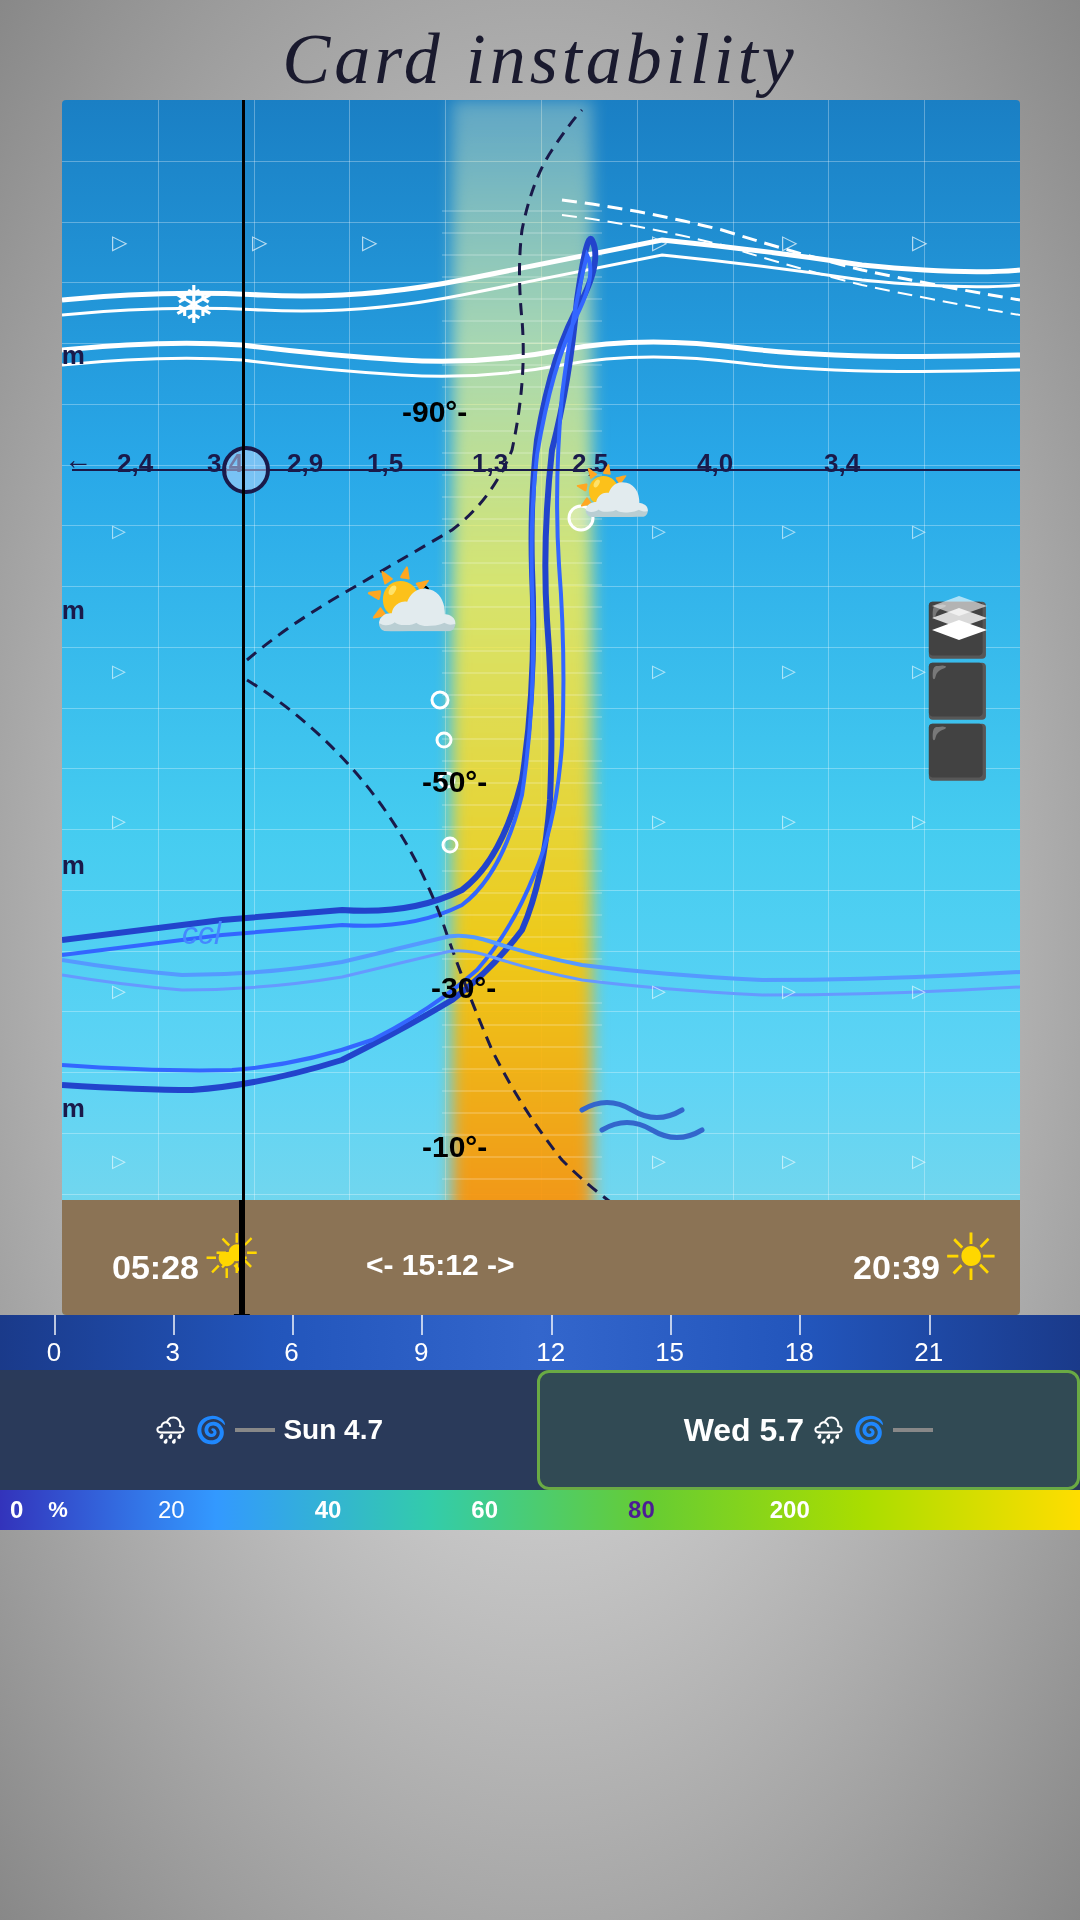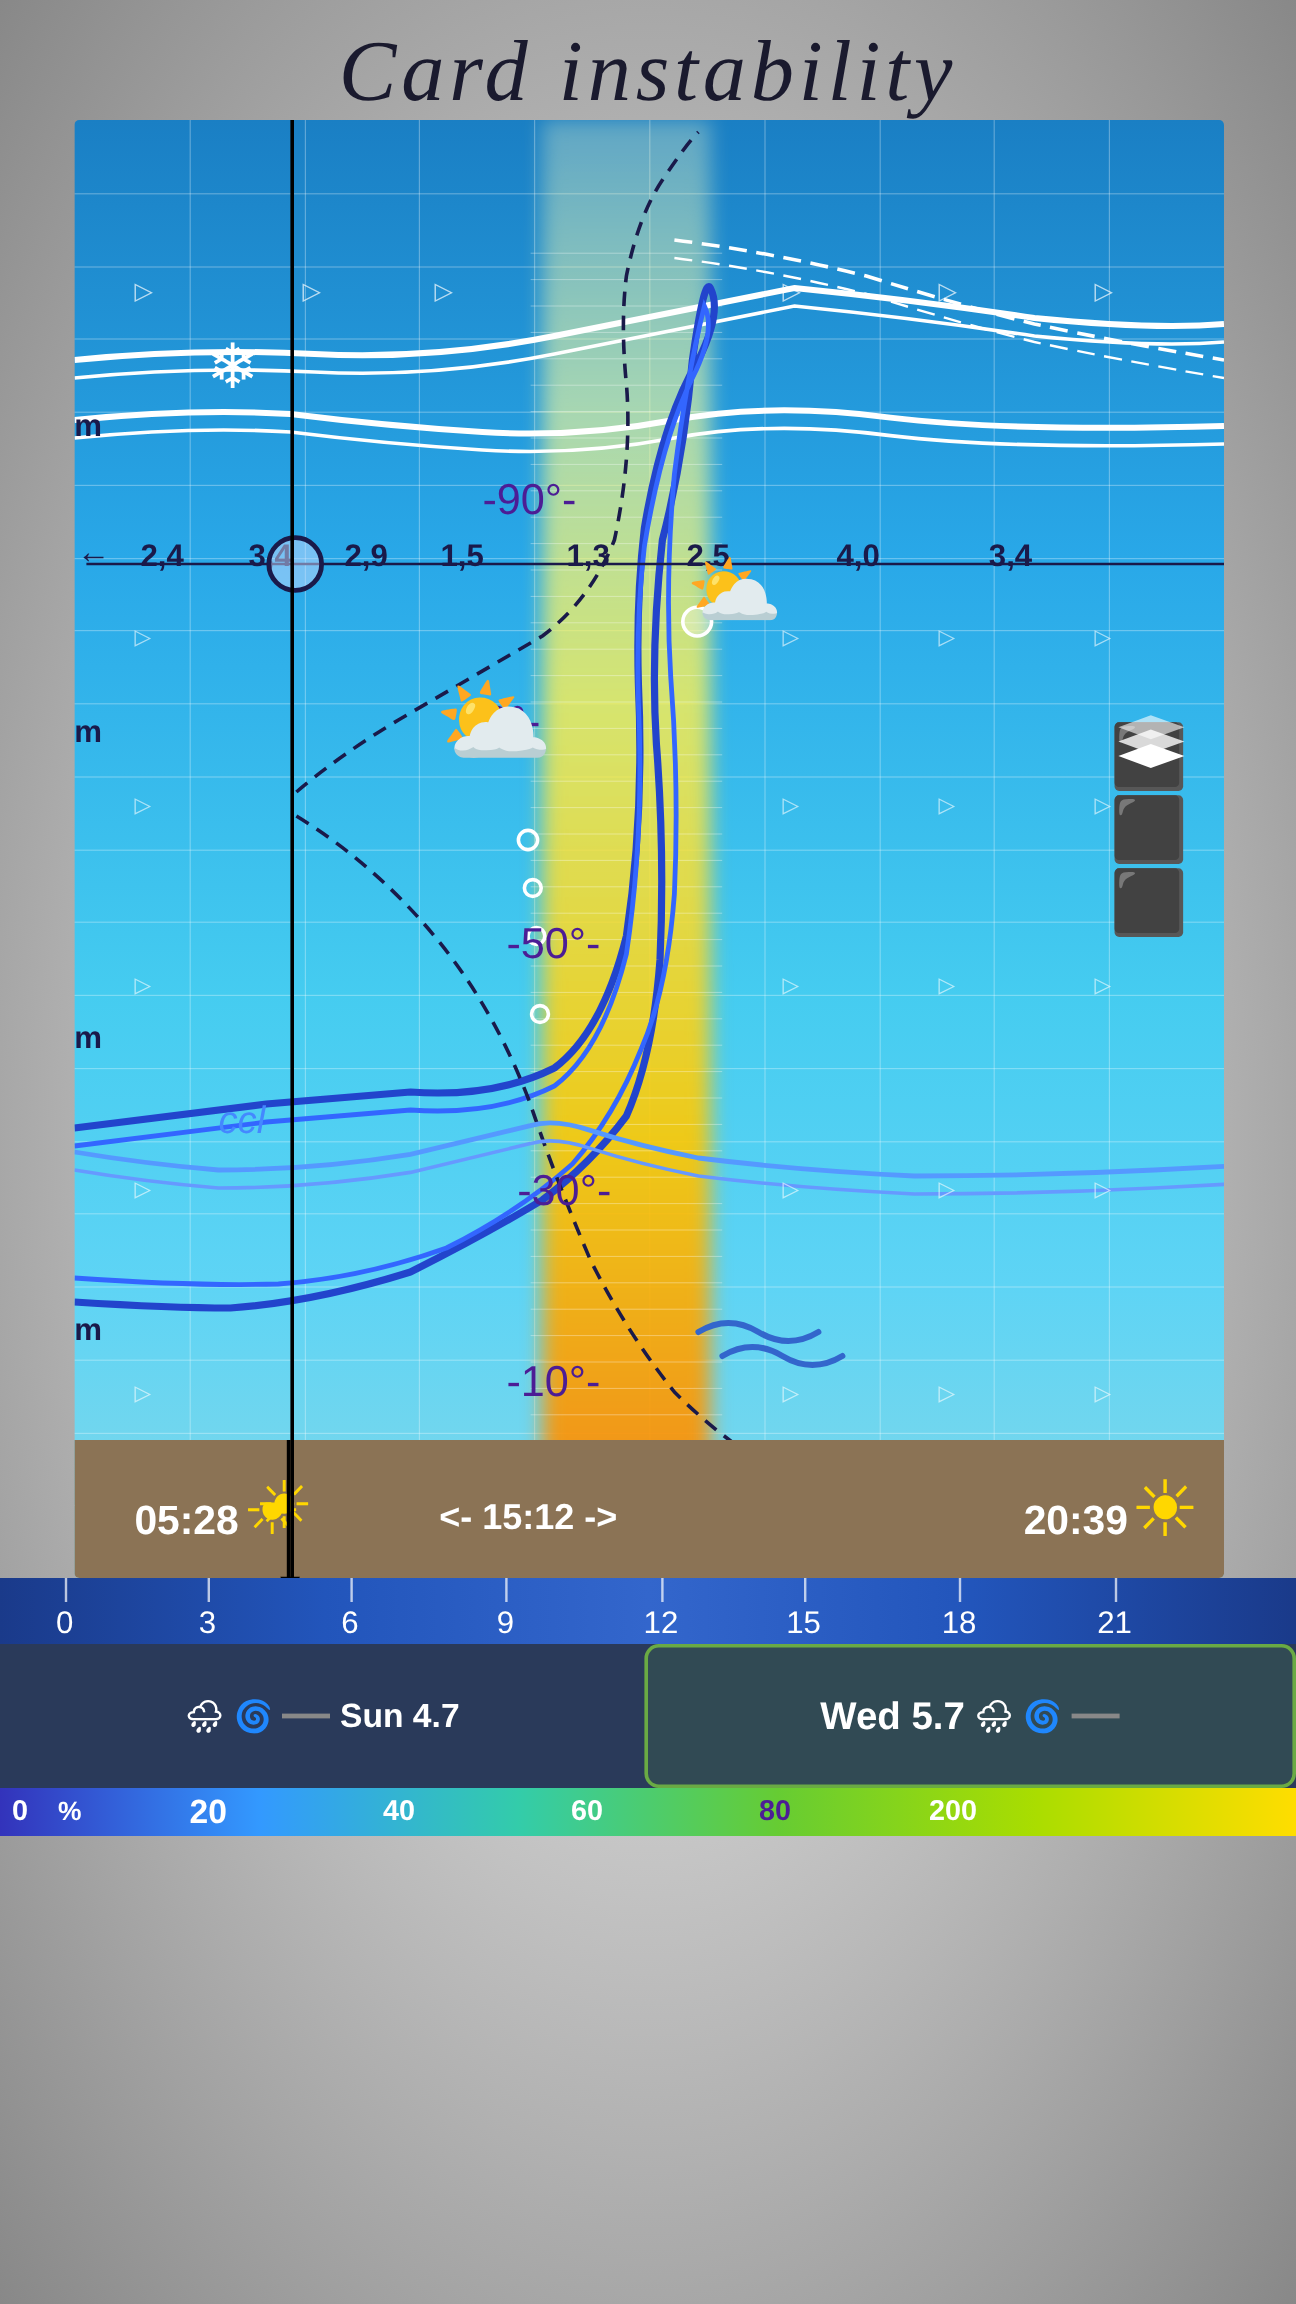--- a/index.html
+++ b/index.html
@@ -82,23 +82,23 @@
       left: -58px;
       color: #1a1a4a;
       font-size: 26px;
       font-weight: bold;
       transform: translateY(-50%);
     }
 
     
     .isotherm-label {
       position: absolute;
-      color: #4c1d95;
-      font-size: 36px;
-      font-weight: normal;
+      color: #000000;
+      font-size: 30px;
+      font-weight: bold;
     }
 
     
     .instability-column {
       position: absolute;
       left: 390px;
       top: 0;
       width: 140px;
       height: 100%;
       background: linear-gradient(to top,
@@ -510,18 +510,18 @@
     <span style="font-size:26px;">🌀</span>
     <span style="background:#888;width:40px;height:4px;display:inline-block;"></span>
   </div>
 
 </div>
 
 <div class="progress-bar"></div>
 <div style="position:absolute;top:1490px;left:0;width:1080px;height:40px;display:flex;align-items:center;z-index:5;pointer-events:none;">
   <span style="color:white;font-size:24px;font-weight:bold;margin-left:10px;">0</span>
   <span style="color:white;font-size:22px;font-weight:bold;margin-left:25px;">%</span>
-  <span style="color:white;font-size:28px;font-weight:bold;margin-left:90px;">20</span>
+  <span style="color:white;font-size:24px;font-weight:normal;margin-left:90px;">20</span>
   <span style="color:white;font-size:24px;font-weight:bold;margin-left:130px;">40</span>
   <span style="color:white;font-size:24px;font-weight:bold;margin-left:130px;">60</span>
   <span style="color:#4c1d95;font-size:24px;font-weight:bold;margin-left:130px;">80</span>
   <span style="color:white;font-size:24px;font-weight:bold;margin-left:115px;">200</span>
 </div>
 
 </body></html>

